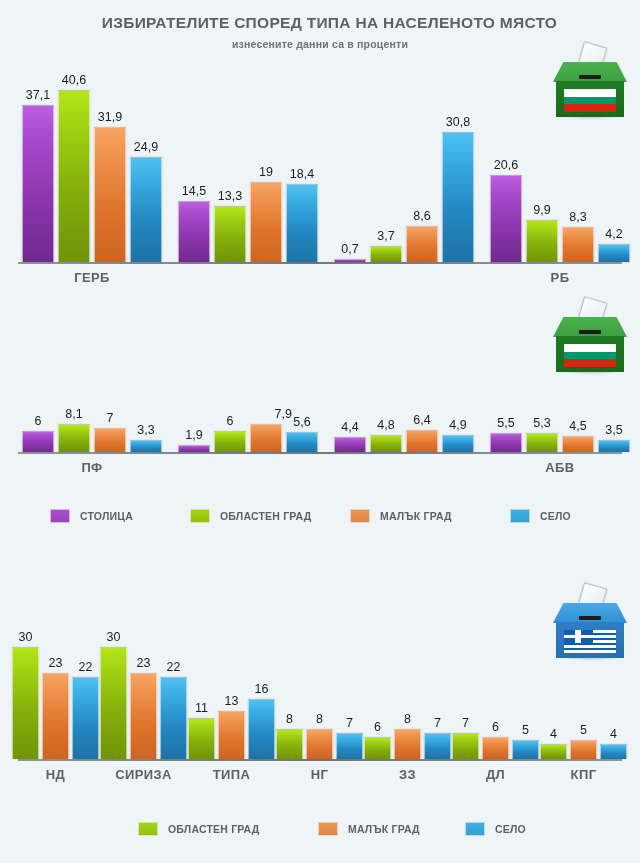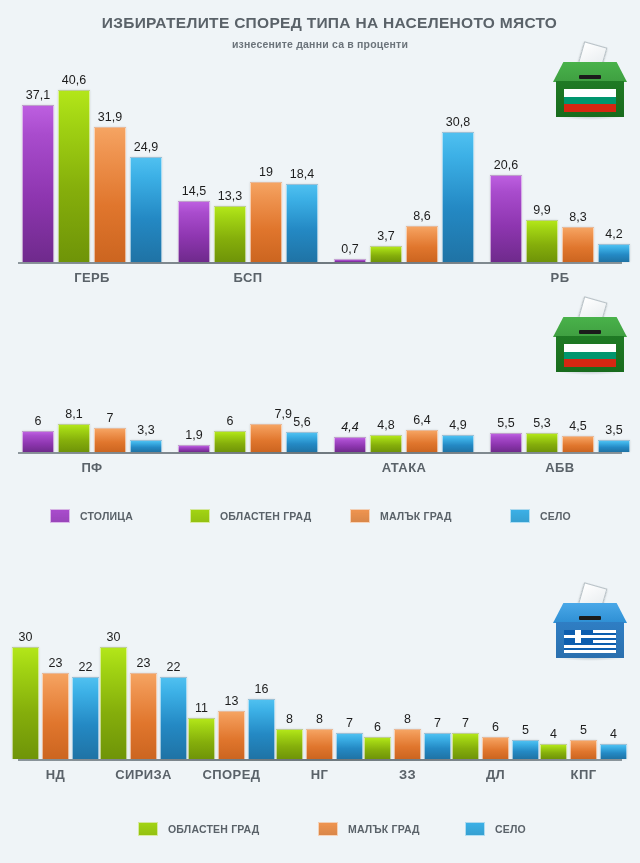--- a/index.html
+++ b/index.html
@@ -173,21 +173,20 @@
       <div class="val" style="left: 120px; width: 52px; top: 79.673px;">24,9</div>
       <div class="glabel" style="left: -8px; width: 200px; top: 210px;">ГЕРБ</div>
       <div class="bar c-purple" title="БСП / СТОЛИЦА: 14,5" style="left: 178px; width: 32px; height: 61.335px; bottom: 8px;"></div>
       <div class="val" style="left: 168px; width: 52px; top: 123.665px;">14,5</div>
       <div class="bar c-green" title="БСП / ОБЛАСТЕН ГРАД: 13,3" style="left: 214px; width: 32px; height: 56.259px; bottom: 8px;"></div>
       <div class="val" style="left: 204px; width: 52px; top: 128.741px;">13,3</div>
       <div class="bar c-orange" title="БСП / МАЛЪК ГРАД: 19" style="left: 250px; width: 32px; height: 80.37px; bottom: 8px;"></div>
       <div class="val" style="left: 240px; width: 52px; top: 104.63px;">19</div>
       <div class="bar c-blue" title="БСП / СЕЛО: 18,4" style="left: 286px; width: 32px; height: 77.832px; bottom: 8px;"></div>
       <div class="val" style="left: 276px; width: 52px; top: 107.168px;">18,4</div>
-      <div class="glabel" style="left: 148px; width: 200px; top: 210px;">БСП</div>
       <div class="bar c-purple" title="ДПС / СТОЛИЦА: 0,7" style="left: 334px; width: 32px; height: 3px; bottom: 8px;"></div>
       <div class="val" style="left: 324px; width: 52px; top: 182px;">0,7</div>
       <div class="bar c-green" title="ДПС / ОБЛАСТЕН ГРАД: 3,7" style="left: 370px; width: 32px; height: 15.651px; bottom: 8px;"></div>
       <div class="val" style="left: 360px; width: 52px; top: 169.349px;">3,7</div>
       <div class="bar c-orange" title="ДПС / МАЛЪК ГРАД: 8,6" style="left: 406px; width: 32px; height: 36.378px; bottom: 8px;"></div>
       <div class="val" style="left: 396px; width: 52px; top: 148.622px;">8,6</div>
       <div class="bar c-blue" title="ДПС / СЕЛО: 30,8" style="left: 442px; width: 32px; height: 130.284px; bottom: 8px;"></div>
       <div class="val" style="left: 432px; width: 52px; top: 54.716px;">30,8</div>
       <div class="bar c-purple" title="РБ / СТОЛИЦА: 20,6" style="left: 490px; width: 32px; height: 87.138px; bottom: 8px;"></div>
       <div class="val" style="left: 480px; width: 52px; top: 97.862px;">20,6</div>
@@ -213,28 +212,27 @@
       <div class="glabel" style="left: -8px; width: 200px; top: 70px;">ПФ</div>
       <div class="bar c-purple" title="ББЦ / СТОЛИЦА: 1,9" style="left: 178px; width: 32px; height: 6.65px; bottom: 3px;"></div>
       <div class="val" style="left: 168px; width: 52px; top: 38.35px;">1,9</div>
       <div class="bar c-green" title="ББЦ / ОБЛАСТЕН ГРАД: 6" style="left: 214px; width: 32px; height: 21px; bottom: 3px;"></div>
       <div class="val" style="left: 204px; width: 52px; top: 24px;">6</div>
       <div class="bar c-orange" title="ББЦ / МАЛЪК ГРАД: 7,9" style="left: 250px; width: 32px; height: 27.65px; bottom: 3px;"></div>
       <div class="val" style="left: 240px; width: 52px; top: 17.35px; text-align: right;">7,9</div>
       <div class="bar c-blue" title="ББЦ / СЕЛО: 5,6" style="left: 286px; width: 32px; height: 19.6px; bottom: 3px;"></div>
       <div class="val" style="left: 276px; width: 52px; top: 25.4px;">5,6</div>
       <div class="bar c-purple" title="АТАКА / СТОЛИЦА: 4,4" style="left: 334px; width: 32px; height: 15.4px; bottom: 3px;"></div>
-      <div class="val" style="left: 324px; width: 52px; top: 29.6px; font-style: italic;">4,4</div>
+      <div class="val" style="left: 324px; width: 52px; top: 29.6px;">4,4</div>
       <div class="bar c-green" title="АТАКА / ОБЛАСТЕН ГРАД: 4,8" style="left: 370px; width: 32px; height: 16.8px; bottom: 3px;"></div>
       <div class="val" style="left: 360px; width: 52px; top: 28.2px;">4,8</div>
       <div class="bar c-orange" title="АТАКА / МАЛЪК ГРАД: 6,4" style="left: 406px; width: 32px; height: 22.4px; bottom: 3px;"></div>
       <div class="val" style="left: 396px; width: 52px; top: 22.6px;">6,4</div>
       <div class="bar c-blue" title="АТАКА / СЕЛО: 4,9" style="left: 442px; width: 32px; height: 17.15px; bottom: 3px;"></div>
       <div class="val" style="left: 432px; width: 52px; top: 27.85px;">4,9</div>
-      <div class="glabel" style="left: 304px; width: 200px; top: 70px;">АТАКА</div>
       <div class="bar c-purple" title="АБВ / СТОЛИЦА: 5,5" style="left: 490px; width: 32px; height: 19.25px; bottom: 3px;"></div>
       <div class="val" style="left: 480px; width: 52px; top: 25.75px;">5,5</div>
       <div class="bar c-green" title="АБВ / ОБЛАСТЕН ГРАД: 5,3" style="left: 526px; width: 32px; height: 18.55px; bottom: 3px;"></div>
       <div class="val" style="left: 516px; width: 52px; top: 26.45px;">5,3</div>
       <div class="bar c-orange" title="АБВ / МАЛЪК ГРАД: 4,5" style="left: 562px; width: 32px; height: 15.75px; bottom: 3px;"></div>
       <div class="val" style="left: 552px; width: 52px; top: 29.25px;">4,5</div>
       <div class="bar c-blue" title="АБВ / СЕЛО: 3,5" style="left: 598px; width: 32px; height: 12.25px; bottom: 3px;"></div>
       <div class="val" style="left: 588px; width: 52px; top: 32.75px;">3,5</div>
       <div class="glabel" style="left: 460px; width: 200px; top: 70px;">АБВ</div>
     </div>
@@ -273,21 +271,21 @@
       <div class="val" style="left: 120px; width: 47px; top: 26.21px;">23</div>
       <div class="bar c-blue" title="СИРИЗА / СЕЛО: 22" style="left: 160px; width: 27px; height: 82.06px; bottom: 3px;"></div>
       <div class="val" style="left: 150px; width: 47px; top: 29.94px;">22</div>
       <div class="glabel" style="left: 70px; width: 147px; top: 137px;">СИРИЗА</div>
       <div class="bar c-green" title="ПАСОК / ОБЛАСТЕН ГРАД: 11" style="left: 188px; width: 27px; height: 41.03px; bottom: 3px;"></div>
       <div class="val" style="left: 178px; width: 47px; top: 70.97px;">11</div>
       <div class="bar c-orange" title="ПАСОК / МАЛЪК ГРАД: 13" style="left: 218px; width: 27px; height: 48.49px; bottom: 3px;"></div>
       <div class="val" style="left: 208px; width: 47px; top: 63.51px;">13</div>
       <div class="bar c-blue" title="ПАСОК / СЕЛО: 16" style="left: 248px; width: 27px; height: 59.68px; bottom: 3px;"></div>
       <div class="val" style="left: 238px; width: 47px; top: 52.32px;">16</div>
-      <div class="glabel" style="left: 158px; width: 147px; top: 137px;">СПОРЕД</div>
+      <div class="glabel" style="left: 158px; width: 147px; top: 137px;">ТИПА</div>
       <div class="bar c-green" title="НГ / ОБЛАСТЕН ГРАД: 8" style="left: 276px; width: 27px; height: 29.84px; bottom: 3px;"></div>
       <div class="val" style="left: 266px; width: 47px; top: 82.16px;">8</div>
       <div class="bar c-orange" title="НГ / МАЛЪК ГРАД: 8" style="left: 306px; width: 27px; height: 29.84px; bottom: 3px;"></div>
       <div class="val" style="left: 296px; width: 47px; top: 82.16px;">8</div>
       <div class="bar c-blue" title="НГ / СЕЛО: 7" style="left: 336px; width: 27px; height: 26.11px; bottom: 3px;"></div>
       <div class="val" style="left: 326px; width: 47px; top: 85.89px;">7</div>
       <div class="glabel" style="left: 246px; width: 147px; top: 137px;">НГ</div>
       <div class="bar c-green" title="ЗЗ / ОБЛАСТЕН ГРАД: 6" style="left: 364px; width: 27px; height: 22.38px; bottom: 3px;"></div>
       <div class="val" style="left: 354px; width: 47px; top: 89.62px;">6</div>
       <div class="bar c-orange" title="ЗЗ / МАЛЪК ГРАД: 8" style="left: 394px; width: 27px; height: 29.84px; bottom: 3px;"></div>

